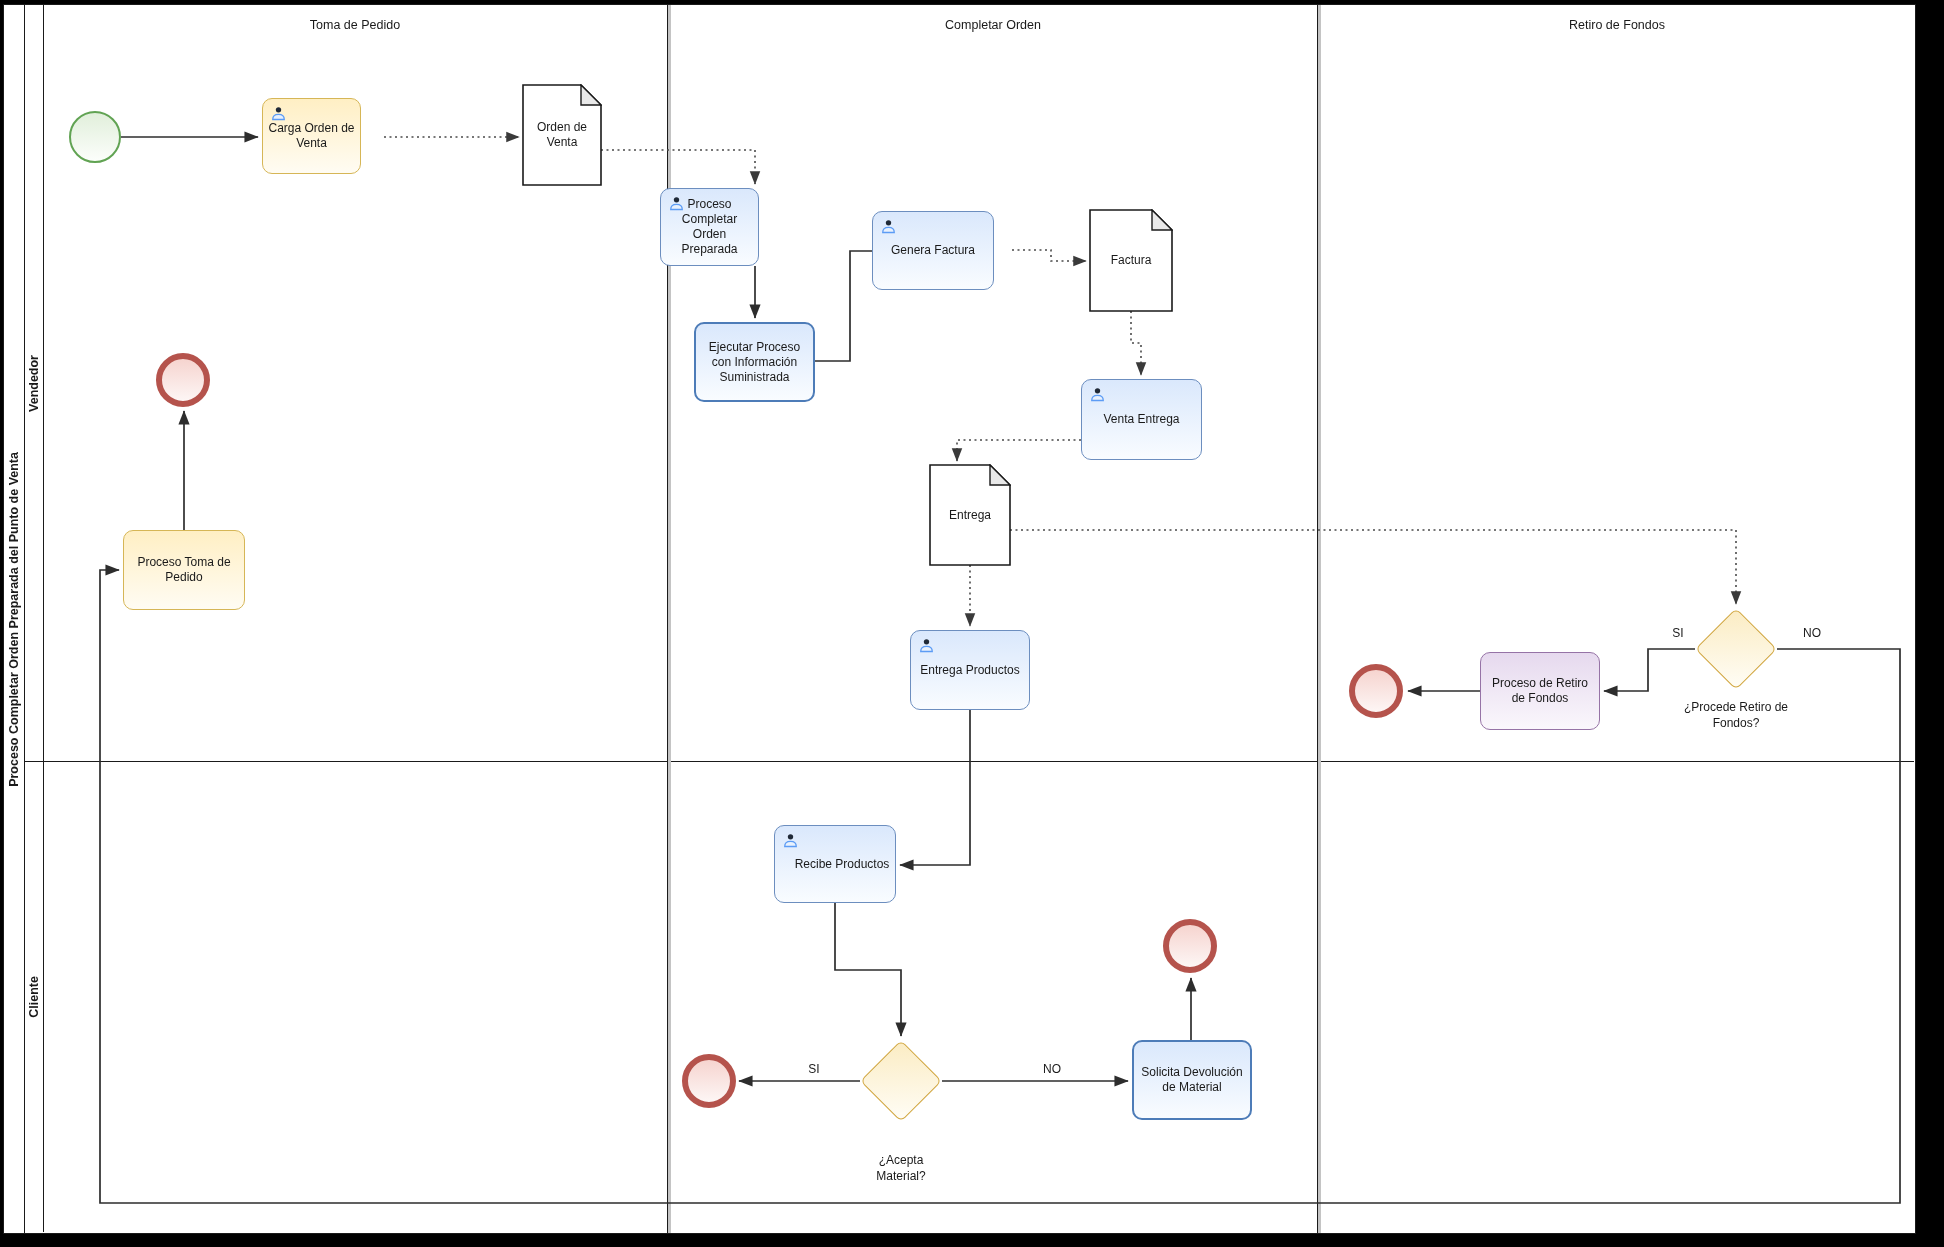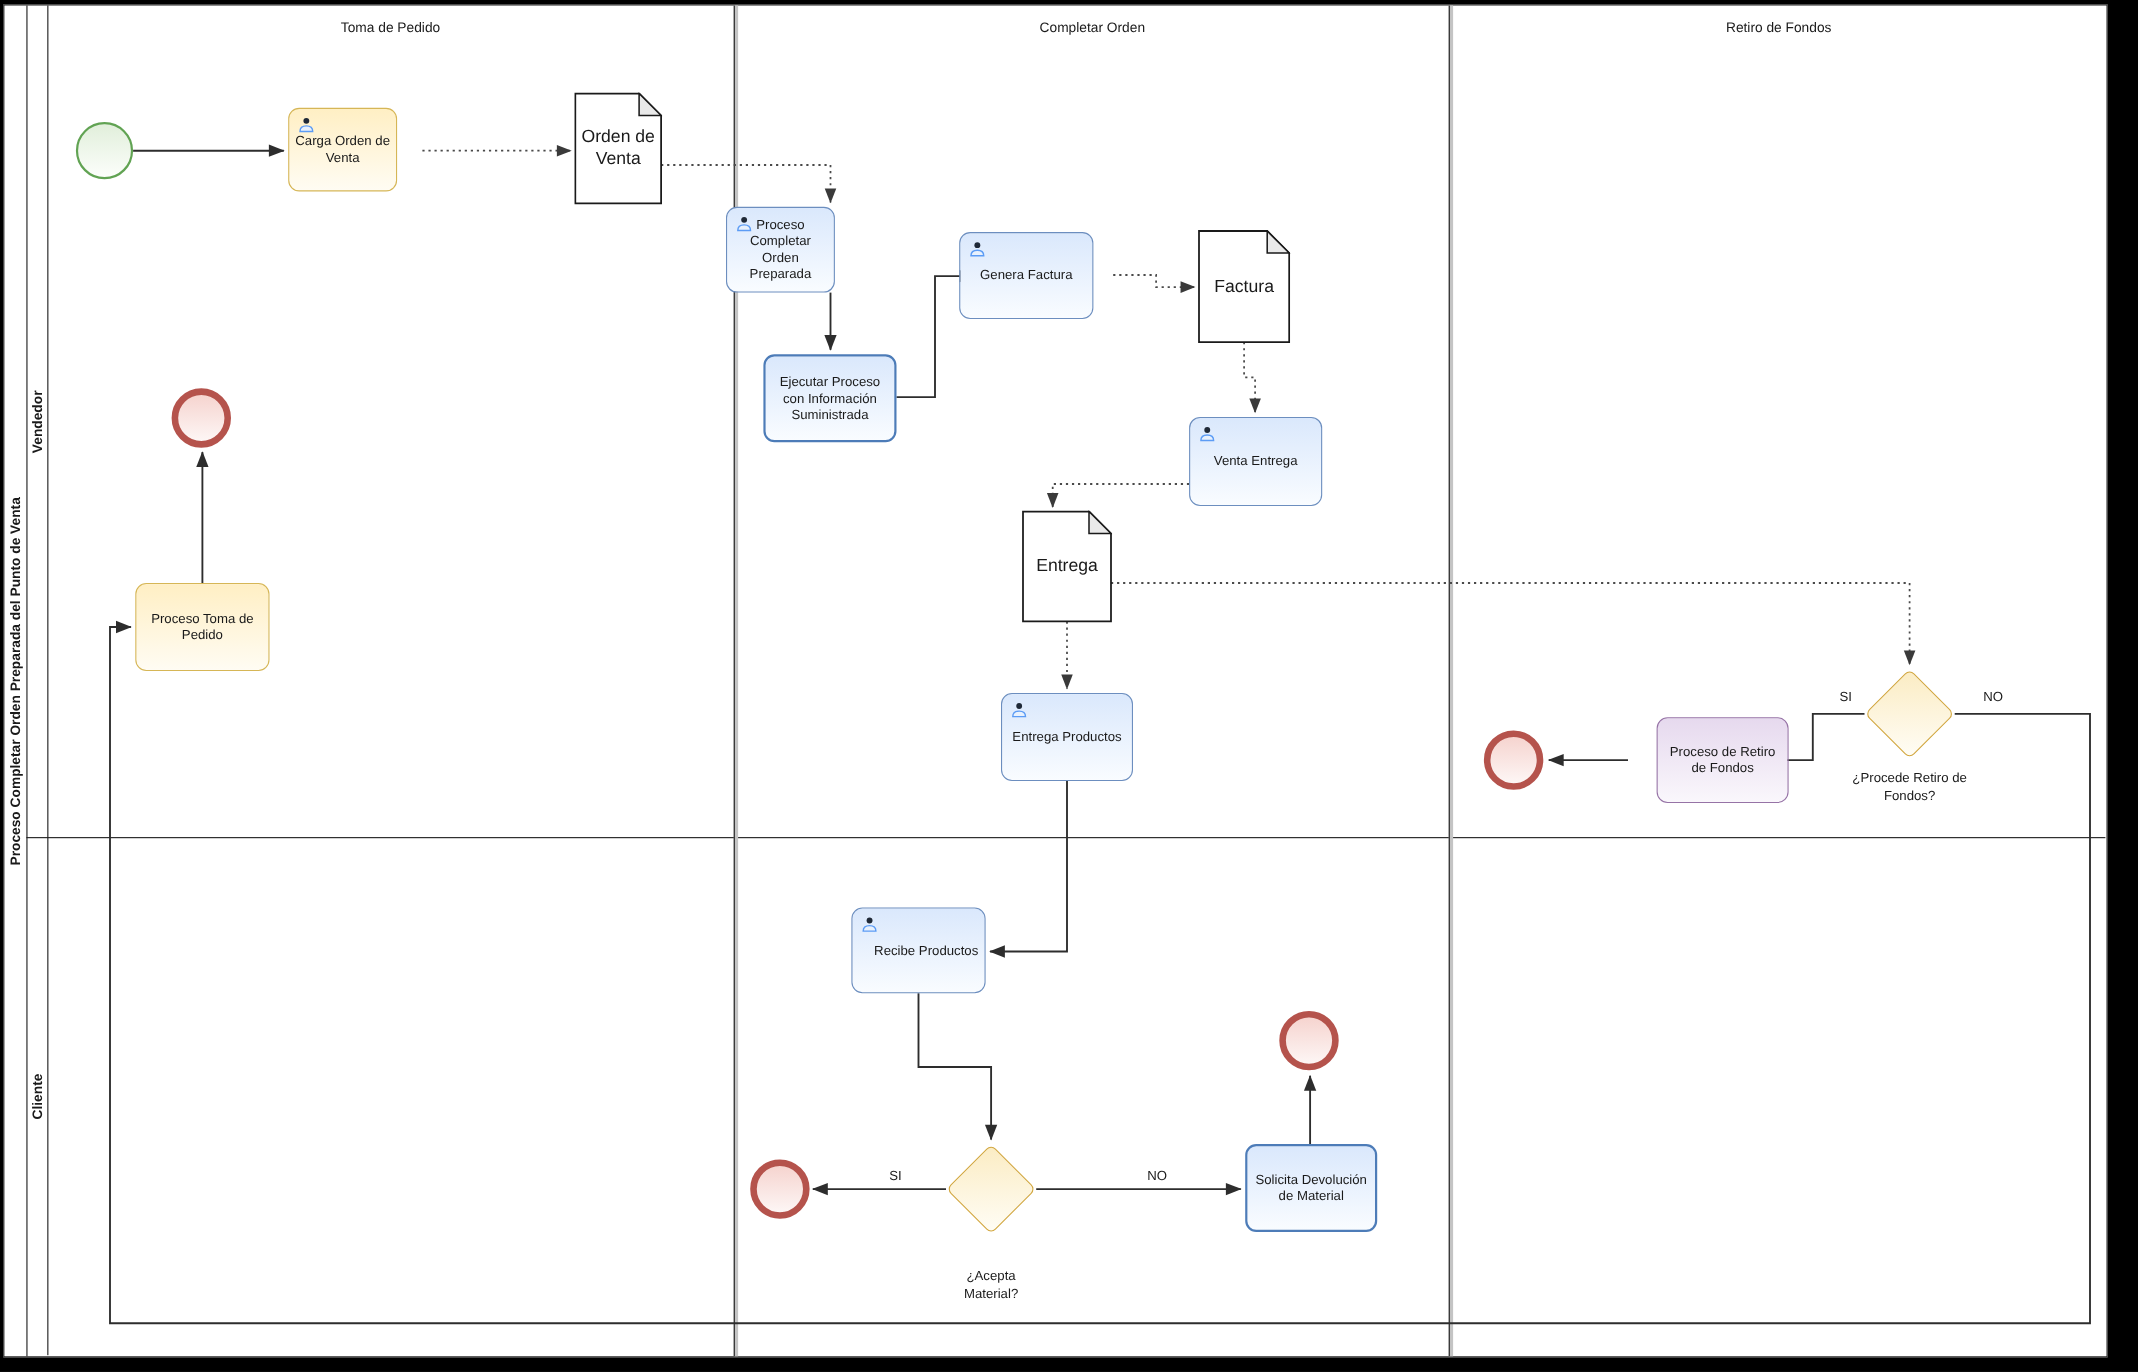--- a/index.html
+++ b/index.html
@@ -32,25 +32,25 @@
   .vstrip{position:absolute;display:flex;align-items:center;justify-content:center;}
   .vtext{writing-mode:vertical-rl;transform:rotate(180deg);font-weight:bold;font-size:12.5px;white-space:nowrap;}
   .phase-header{position:absolute;top:13px;text-align:center;font-size:12.5px;}
   .divider-v{position:absolute;top:0;width:3px;background:var(--divider);border-left:1.5px solid var(--border-dark);height:100%;}
   .lane-line{position:absolute;height:0;border-top:1.5px solid var(--border-dark);}
   .task{position:absolute;border-radius:10px;display:flex;align-items:center;justify-content:center;
         text-align:center;font-size:12px;line-height:1.25;padding:5px 3px;box-sizing:border-box;}
   .task.blue{border:1.5px solid var(--task-blue-border);background:linear-gradient(var(--task-blue-top),#f9fcff);}
   .task.blue.strong{border:2px solid var(--task-blue-border-strong);justify-content:flex-end;}
   .task.yellow{border:1.5px solid var(--task-yellow-border);background:linear-gradient(var(--task-yellow-top),#fffcf3);}
-  .task.purple{border:1.5px solid var(--task-purple-border);background:linear-gradient(var(--task-purple-top),#faf7fc);margin-left:26px;}
+  .task.purple{border:1.5px solid var(--task-purple-border);background:linear-gradient(var(--task-purple-top),#faf7fc);}
   .person{position:absolute;left:8px;top:7px;width:15px;height:15px;}
   .doc{position:absolute;}
   .doc .doc-label{position:absolute;inset:0;display:flex;align-items:center;justify-content:center;
-        text-align:center;font-size:16px;line-height:1.25;padding:0 6px;}
+        text-align:center;font-size:12px;line-height:1.25;padding:0 6px;}
   .gw{position:absolute;width:58px;height:58px;transform:rotate(45deg);border-radius:6px;
       border:1.7px solid var(--gw-border);background:linear-gradient(135deg,var(--gw-top),#fffdf6);box-sizing:border-box;}
   .evt{position:absolute;border-radius:50%;box-sizing:border-box;}
   .evt-start{width:52px;height:52px;border:2.5px solid var(--start-border);
       background:linear-gradient(var(--start-top),#fcfefb);}
   .evt-end{width:54px;height:54px;border:6px solid var(--end-ring);
       background:linear-gradient(var(--end-top),#fdf6f5);}
   .edge-label{position:absolute;font-size:12px;text-align:center;transform:translate(-50%,-50%);white-space:nowrap;}
   .gw-caption{position:absolute;font-size:12px;text-align:center;transform:translate(-50%,0);line-height:1.3;}
   #wires{position:absolute;left:0;top:0;width:1944px;height:1247px;pointer-events:none;}

